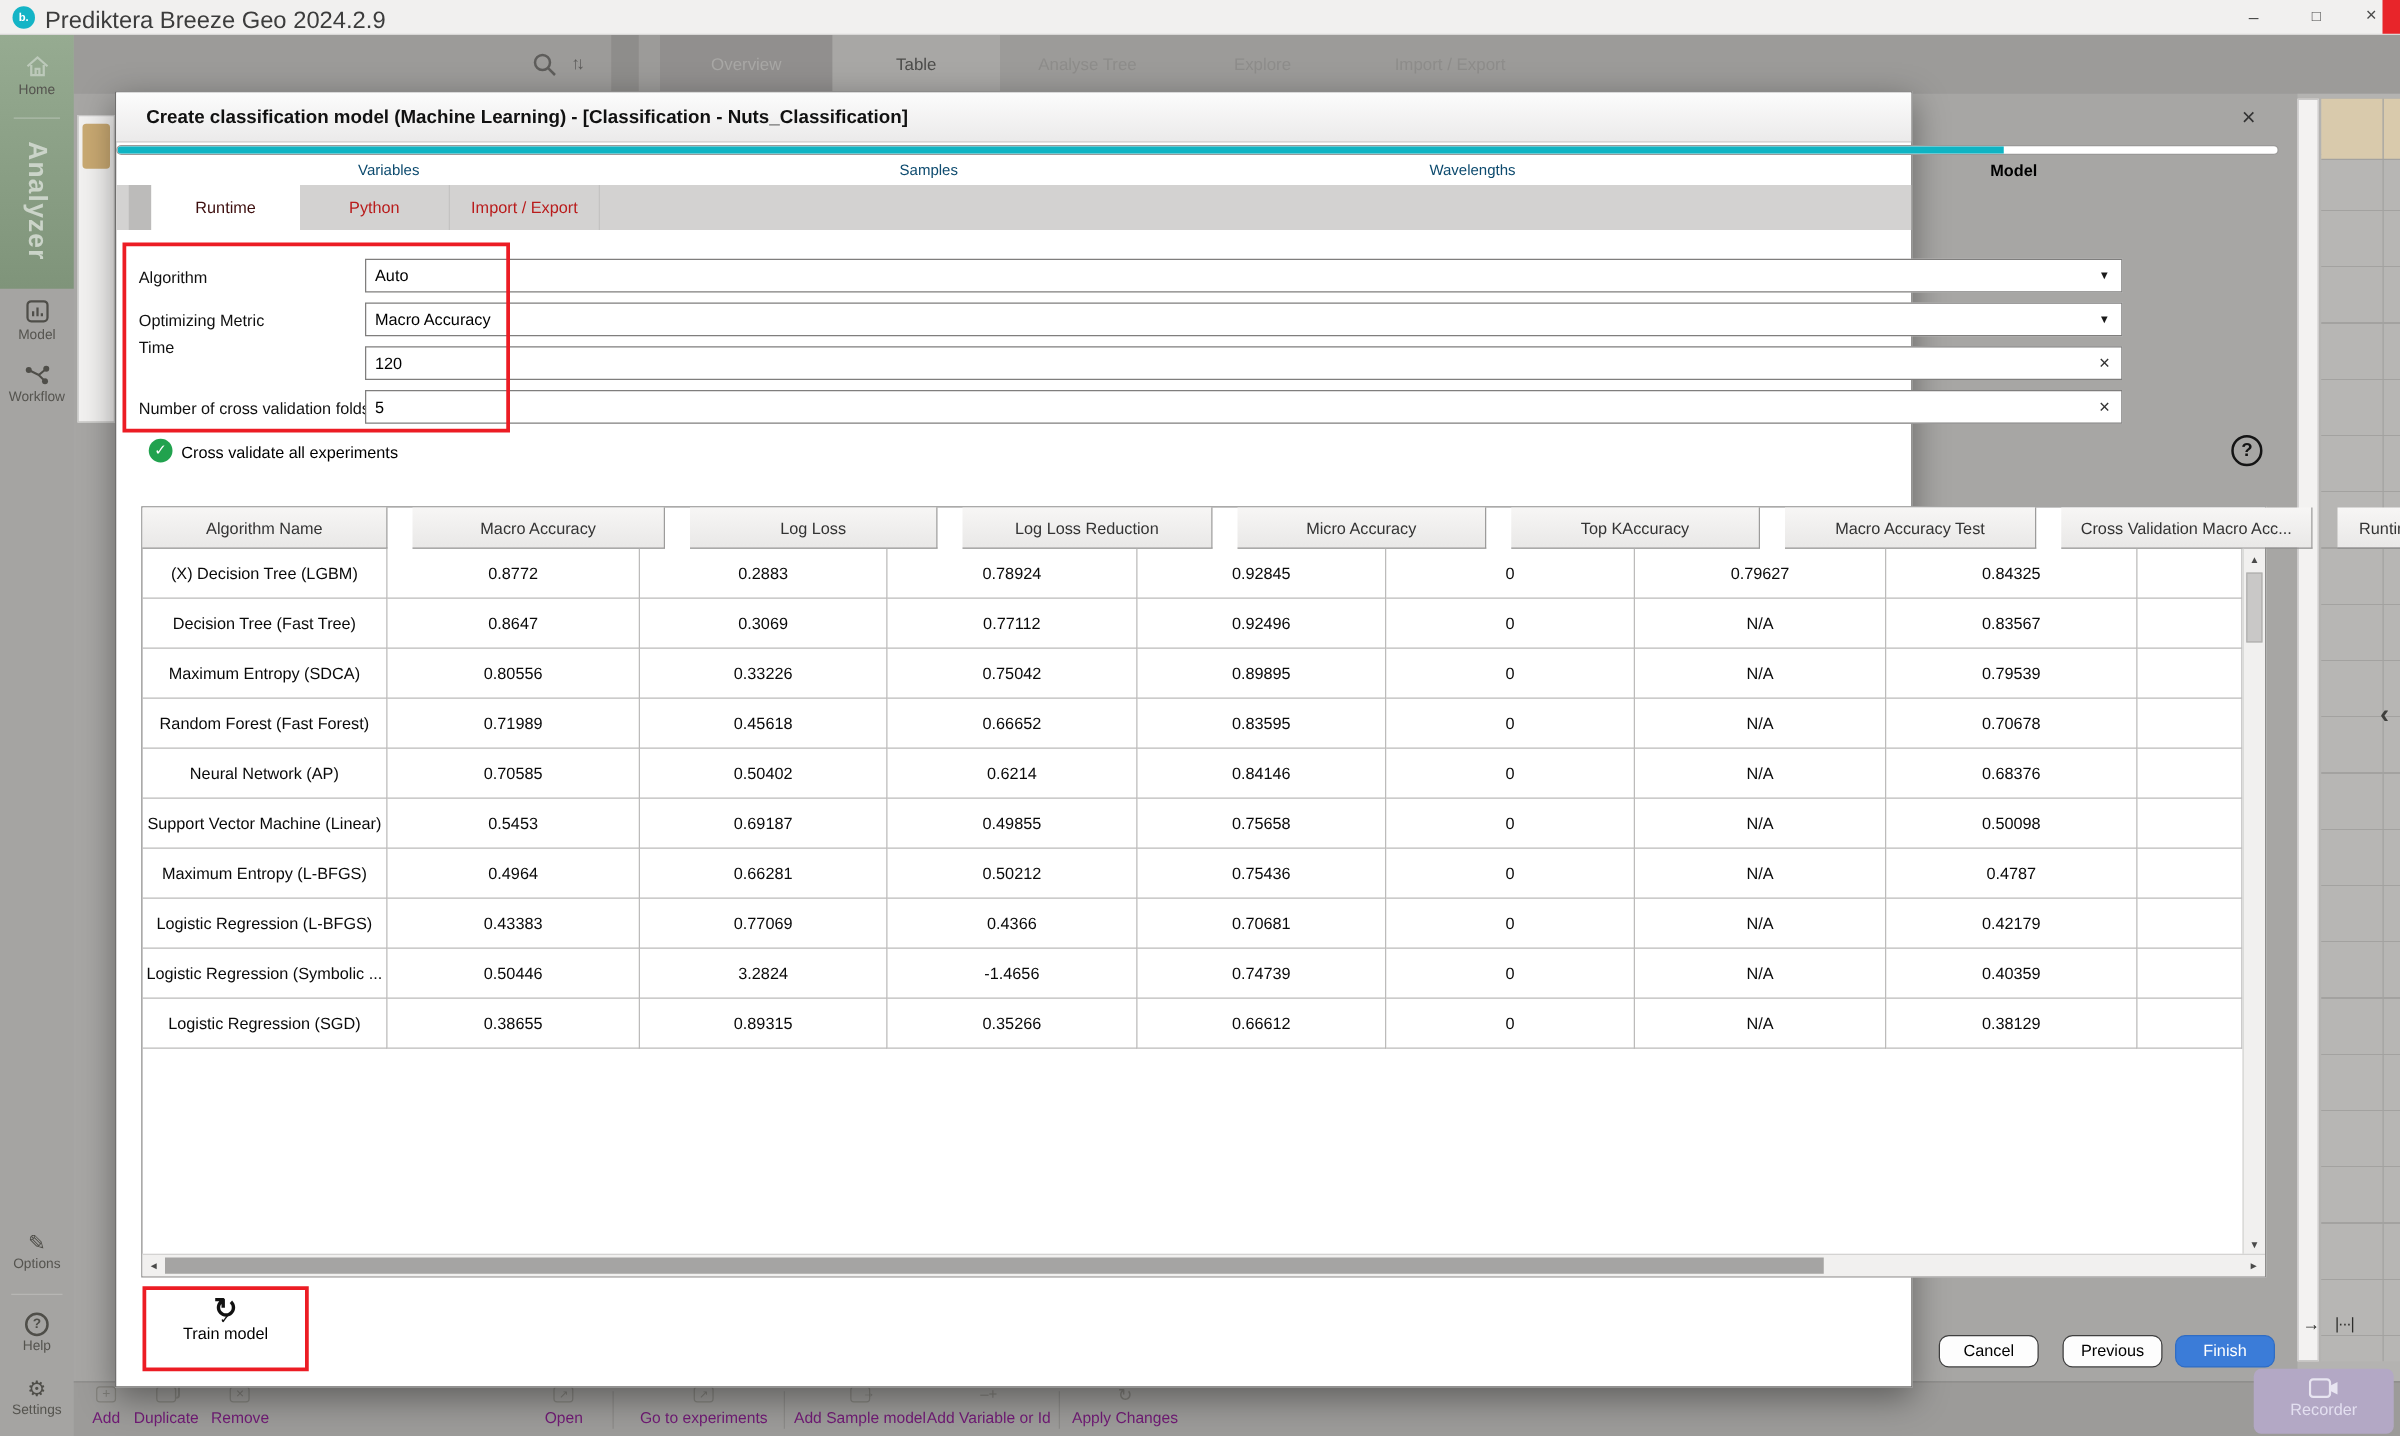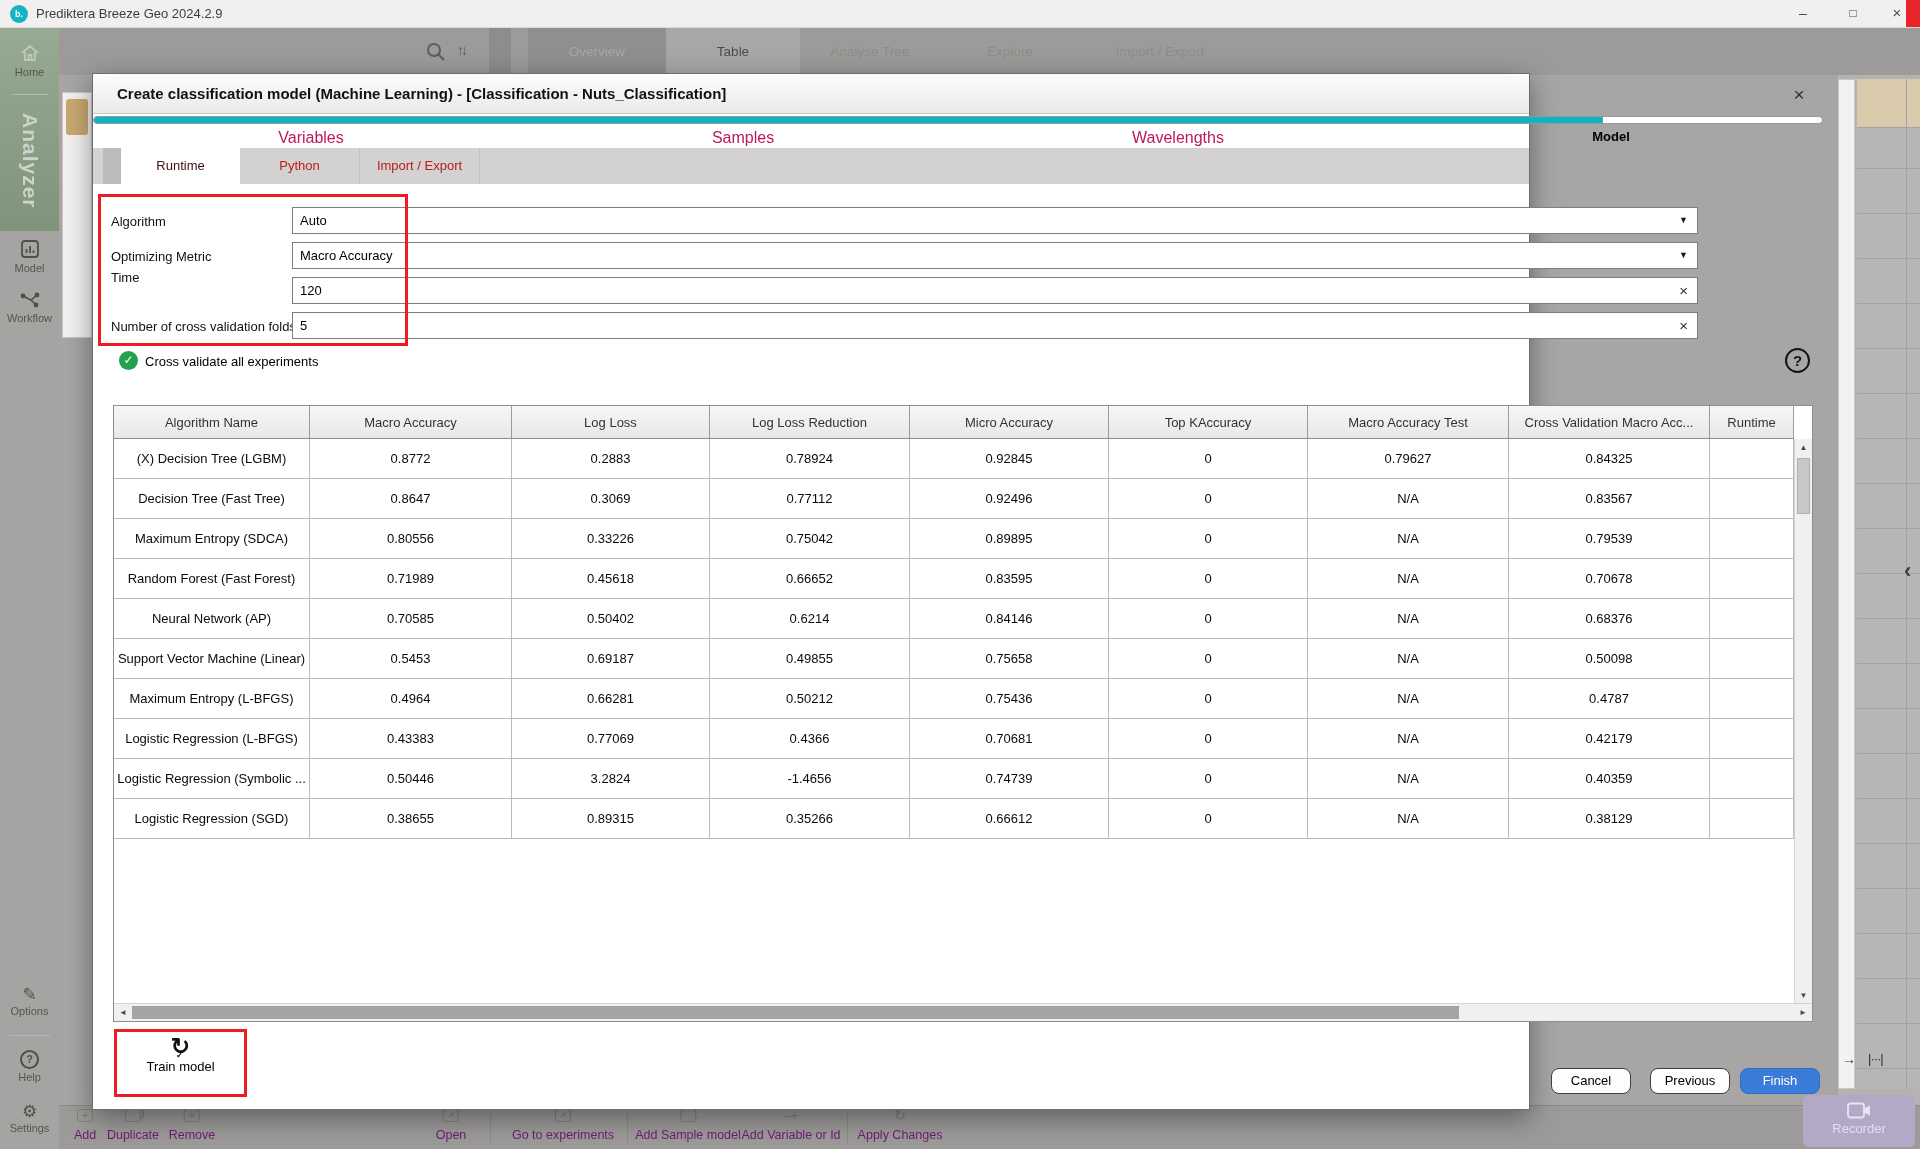--- a/index.html
+++ b/index.html
@@ -2,21 +2,21 @@
 <html><head>
 <meta charset="utf-8">
 <style>
   *{box-sizing:border-box;margin:0;padding:0}
   html,body{width:1920px;height:1149px}
   body{position:relative;overflow:hidden;background:#a7a6a4;font-family:"Liberation Sans",sans-serif;-webkit-font-smoothing:antialiased}
 
   
   #titlebar{position:absolute;left:0;top:0;width:1920px;height:28px;background:#f1f0ef;border-bottom:1px solid #d9d8d7;z-index:20}
   .tb-logo{position:absolute;left:10px;top:5px;width:18px;height:18px;border-radius:50%;background:#14b4c6;color:#fff;font-size:9px;font-weight:bold;text-align:center;line-height:18px}
-  .tb-title{position:absolute;left:36px;top:6px;font-size:13px;color:#3c3c3c}
+  .tb-title{position:absolute;left:36px;top:6px;font-size:19px;color:#3c3c3c}
   .wc{position:absolute;top:0;width:34px;height:27px;text-align:center;line-height:26px;font-size:14px;color:#4a4a4a}
   #wc-min{left:1786px}#wc-max{left:1836px;font-size:12px}#wc-close{left:1880px;font-size:15px}
   #red-edge{position:absolute;left:1906px;top:0;width:14px;height:27px;background:#e8252a}
 
   
   #topbar{position:absolute;left:59px;top:28px;width:1861px;height:47px;background:#9c9b99;z-index:1}
   #search-ic{position:absolute;left:366px;top:13px;width:22px;height:22px}
   #sort-ic{position:absolute;left:398px;top:14px;font-size:14px;color:#5e5d5b;letter-spacing:-3px;font-weight:bold}
   #nav-sep{position:absolute;left:430px;top:0;width:22px;height:47px;background:#8e8d8b}
   .ntab{position:absolute;top:0;height:47px;line-height:47px;text-align:center;font-size:13.5px;color:#8e8d8b}
@@ -75,21 +75,21 @@
   #recorder svg{display:block;margin:7px auto 0}
   #recorder span{font-size:13px;color:#e3dff0}
 
   
   #dialog{position:absolute;left:92px;top:73px;width:1438px;height:1037px;background:#fff;border:1px solid #6f6e6d;box-shadow:0 8px 26px rgba(0,0,0,.4);z-index:10}
   #dlg-header{position:absolute;left:0;top:0;width:100%;height:40px;background:linear-gradient(#fcfcfc,#ebeaea);border-bottom:1px solid #c9c8c7}
   #dlg-title{position:absolute;left:24px;top:11px;font-size:15px;font-weight:bold;color:#111}
   #dlg-close{position:absolute;left:1692px;top:8px;width:28px;height:26px;text-align:center;font-size:19px;color:#333;line-height:25px}
   #dlg-progress{position:absolute;left:0;top:42px;width:1730px;height:8px;border:1px solid #9a9998;border-radius:4px;overflow:hidden;background:#fff}
   #dlg-progress .fill{height:100%;background:#0fb4c3}
-  .step{position:absolute;top:55px;transform:translateX(-50%);font-size:16px;color:#be185d}
+  .step{position:absolute;top:55px;transform:translateX(-50%);font-size:12px;color:#0c4a6e}
   #step-0{left:218px}#step-1{left:650px}#step-2{left:1085px}
   #step-3{left:1518px;font-size:13px;font-weight:bold;color:#000}
   #subtabs{position:absolute;left:0;top:74px;width:100%;height:36px;background:#d3d2d1}
   #subtabs .lead{position:absolute;left:10px;top:0;width:18px;height:36px;background:#bcbbba}
   .stab{position:absolute;top:0;height:36px;line-height:36px;text-align:center;font-size:13px;color:#b91c1c}
   #stab-0{left:28px;width:119px;background:#fff;color:#3d0e0e}
   #stab-1{left:147px;width:120px;border-right:1px solid #c4c3c2}
   #stab-2{left:267px;width:120px;border-right:1px solid #c4c3c2}
   .flabel{position:absolute;left:18px;font-size:13px;color:#111}
   #flabel-0{top:140px}#flabel-1{top:175px}#flabel-2{top:196px}#flabel-3{top:245px}
@@ -278,21 +278,21 @@
     <span class="ctl x">×</span>
   </div>
   <div id="anno-form"></div>
 
   <span id="cv-check">✓</span>
   <span id="cv-label">Cross validate all experiments</span>
   <span id="dlg-help">?</span>
 
   <div id="rtable">
     <div id="rt-head">
-        <div class="rt-row rt-head" style="grid-template-columns: 196px 202px 198px 200px 199px 199px 201px 201px 84px;">
+        <div class="rt-row rt-head" style="grid-template-columns: 196px 202px 198px 200px 199px 199px 201px 201px 84px; gap: 20px;">
           <div class="rt-hcell">Algorithm Name</div>
           <div class="rt-hcell">Macro Accuracy</div>
           <div class="rt-hcell">Log Loss</div>
           <div class="rt-hcell">Log Loss Reduction</div>
           <div class="rt-hcell">Micro Accuracy</div>
           <div class="rt-hcell">Top KAccuracy</div>
           <div class="rt-hcell">Macro Accuracy Test</div>
           <div class="rt-hcell">Cross Validation Macro Acc...</div>
           <div class="rt-hcell">Runtime</div>
         </div>

